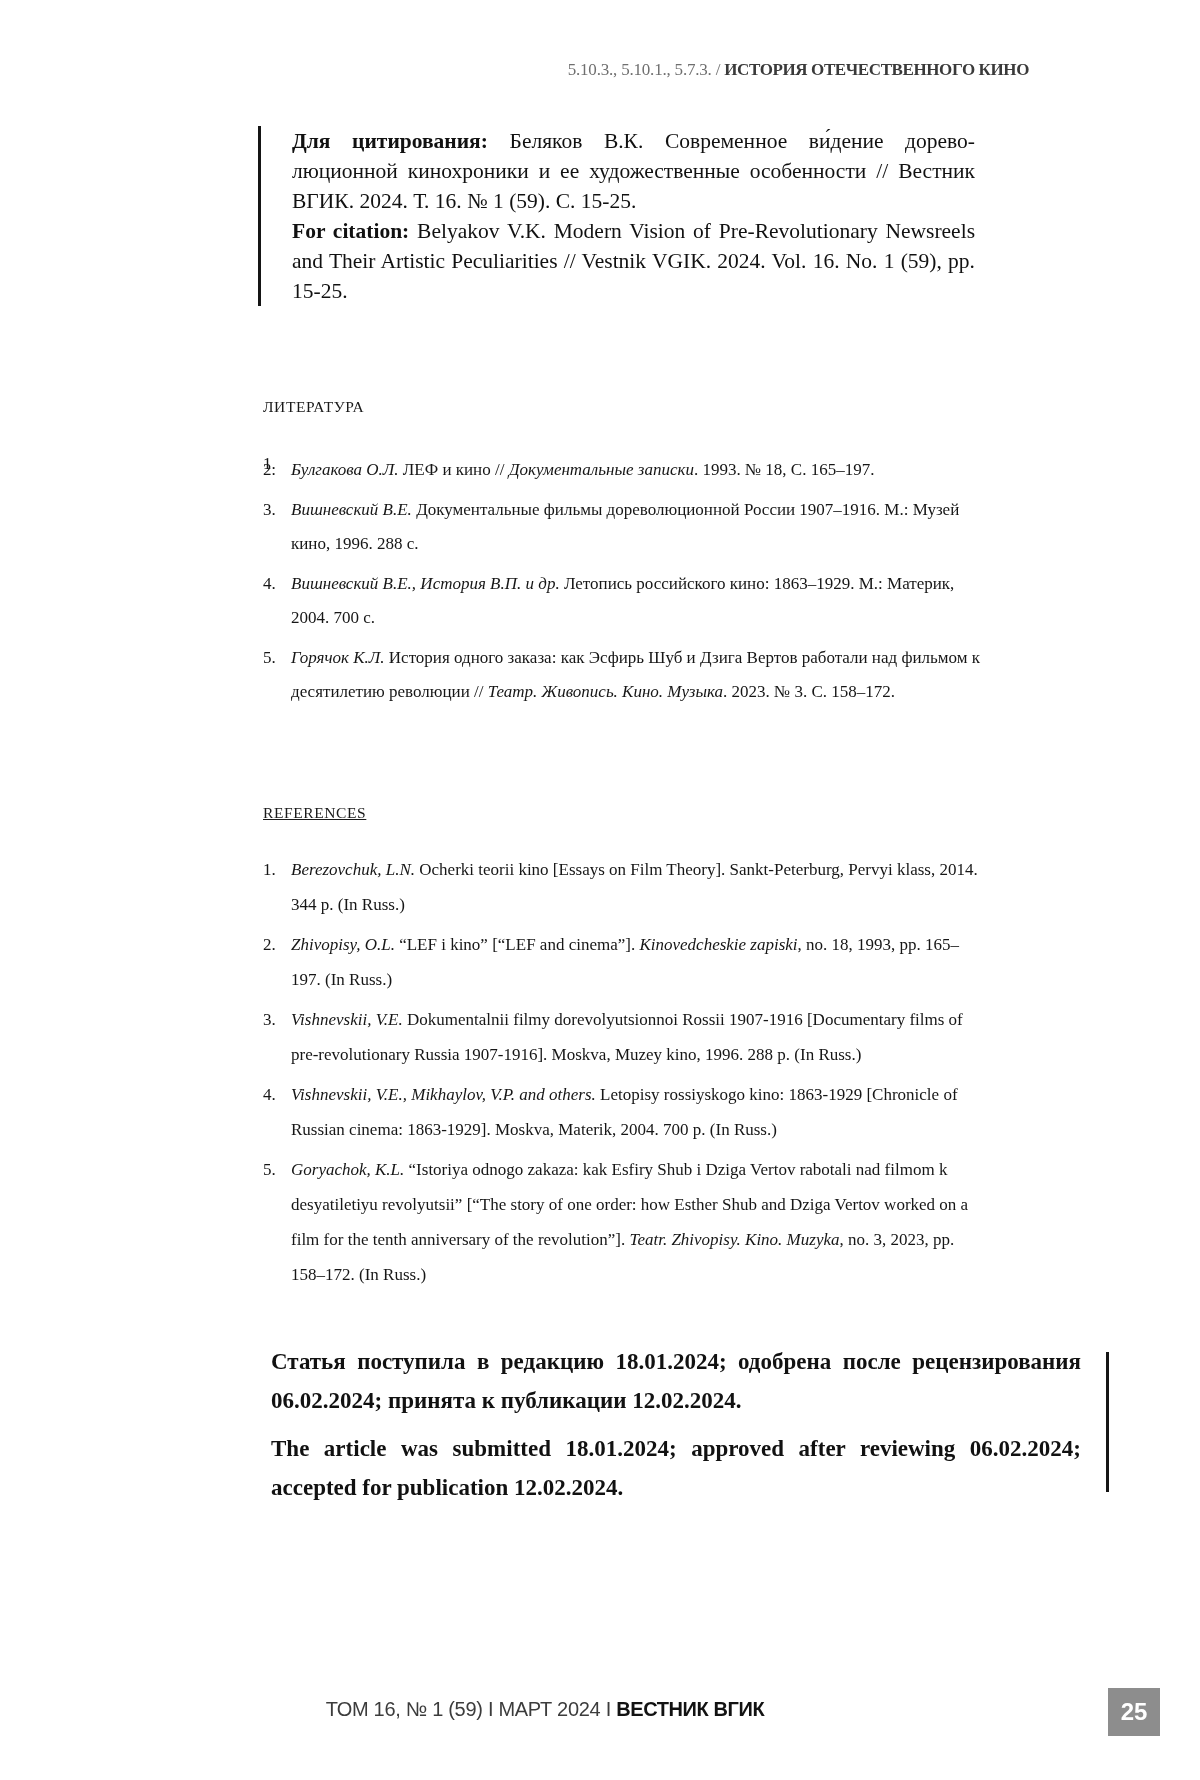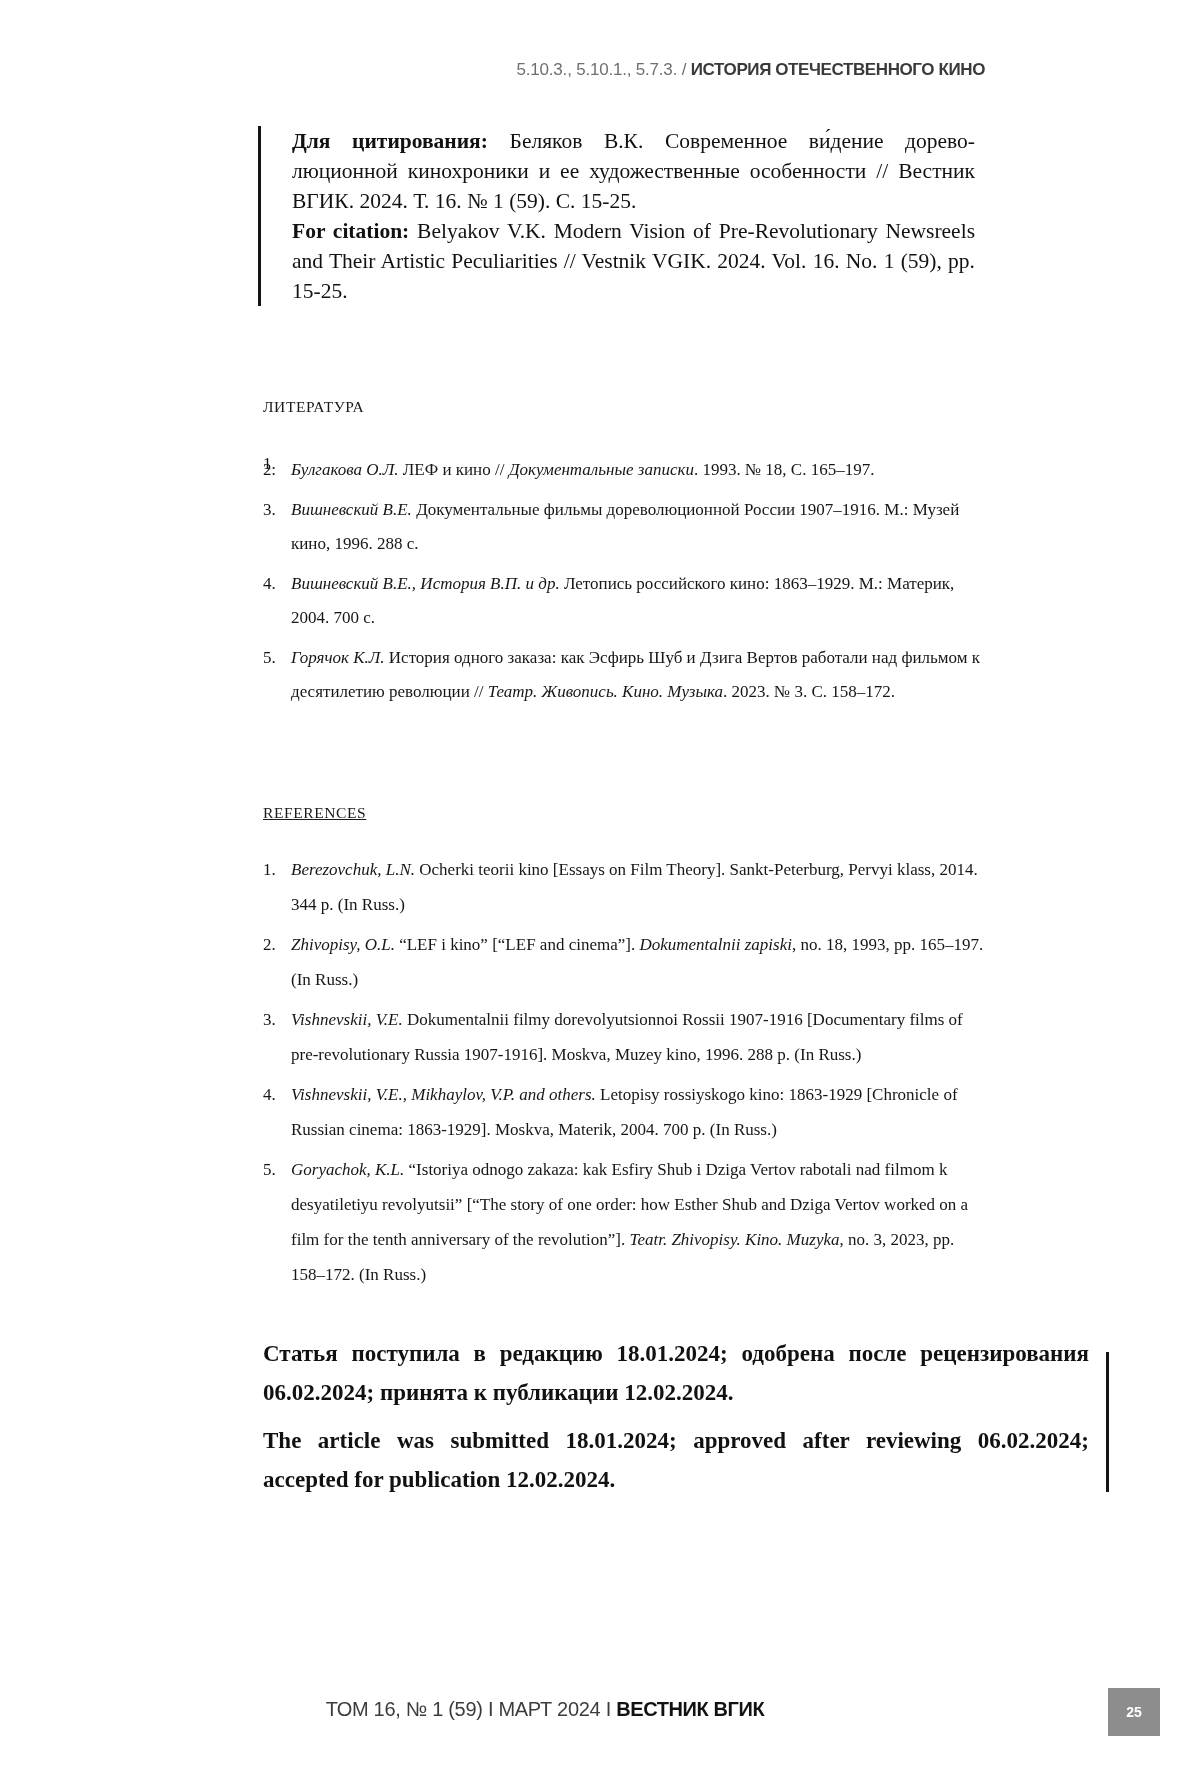--- a/index.html
+++ b/index.html
@@ -4,22 +4,23 @@
 <style>
   html,body { margin:0; padding:0; background:#ffffff; }
   .page {
     position:relative; width:1200px; height:1780px; background:#ffffff;
     font-family:"Liberation Serif", serif; color:#1c1c1c; overflow:hidden;
   }
 
   
   .running-head {
     position:absolute; top:60px; left:0; width:985px; text-align:right;
-    font-family:Liberation Sans, sans-serif; font-size:17px; white-space:nowrap;
+    font-family:Liberation Serif, serif; font-size:17px; white-space:nowrap;
     letter-spacing:-0.2px;
+    padding-left:44px;
   }
   .running-head .codes { color:#6f6f6f; font-weight:400; }
   .running-head .section { color:#3a3a3a; font-weight:700; letter-spacing:-0.4px; }
 
   
   .citation {
     position:absolute; top:126px; left:258px; width:717px; box-sizing:border-box;
     border-left:3px solid #151515; padding-left:31px;
     font-size:21.5px; line-height:30px; text-align:justify; color:#111;
   }
@@ -40,37 +41,37 @@
   ol.ref-list li { position:relative; padding-left:28px; }
   ol.ref-list.lit-list  li { line-height:34px; margin-bottom:6px; }
   ol.ref-list.refs-list li { line-height:35px; margin-bottom:5px; }
   ol.ref-list .num { position:absolute; left:0; top:0; }
 
   
   .submission {
     position:absolute; top:1334px; left:263px; width:826px;
     font-size:23px; line-height:39px; font-weight:700; text-align:justify; color:#111;
   }
-  .submission p { margin:0; }
+  .submission p { margin:8px; }
   .submission p + p { margin-top:9px; }
   .submission-bar {
     position:absolute; left:1106px; top:1352px; width:3px; height:140px; background:#151515;
   }
 
   
   .footer-text {
     position:absolute; top:1698px; left:0; width:1090px; text-align:center; white-space:nowrap;
     font-family:"Liberation Sans", sans-serif; font-size:20px; color:#3c3c3c;
     letter-spacing:-0.3px;
   }
   .footer-text .journal { font-weight:700; color:#121212; letter-spacing:-0.4px; }
   .page-box {
     position:absolute; top:1688px; left:1108px; width:52px; height:48px; background:#8d8d8d;
     display:flex; align-items:center; justify-content:center;
-    font-family:"Liberation Sans", sans-serif; font-weight:700; font-size:14px; color:#ffffff;
+    font-family:"Liberation Sans", sans-serif; font-weight:700; font-size:24px; color:#ffffff;
   }
 </style>
 </head>
 <body>
 
 <div class="page">
 
   <div class="running-head">
     <span class="codes">5.10.3., 5.10.1., 5.7.3. /  </span><span class="section">ИСТОРИЯ ОТЕЧЕСТВЕННОГО КИНО</span>
   </div>
@@ -85,21 +86,21 @@
       <li><span class="num">1.</span></li>
       <li><span class="num">2.</span><span><i>Булгакова О.Л.</i><span> ЛЕФ и кино // </span><i>Документальные записки</i><span>. 1993. № 18, С. 165–197.</span></span></li>
       <li><span class="num">3.</span><span><i>Вишневский В.Е.</i><span> Документальные фильмы дореволюционной России 1907–1916. М.: Музей кино, 1996. 288 с.</span></span></li>
       <li><span class="num">4.</span><span><i>Вишневский В.Е., История В.П. и др.</i><span> Летопись российского кино: 1863–1929. М.: Материк, 2004. 700 с.</span></span></li>
       <li><span class="num">5.</span><span><i>Горячок К.Л.</i><span> История одного заказа: как Эсфирь Шуб и Дзига Вертов работали над фильмом к десятилетию революции // </span><i>Театр. Живопись. Кино. Музыка</i><span>. 2023. № 3. С. 158–172.</span></span></li>
     </ol>
 
   <div class="sec-heading refs">REFERENCES</div>
   <ol class="ref-list refs-list">
       <li><span class="num">1.</span><span><i>Berezovchuk, L.N.</i><span> Ocherki teorii kino [Essays on Film Theory]. Sankt-Peterburg, Pervyi klass, 2014. 344 p. (In Russ.)</span></span></li>
-      <li><span class="num">2.</span><span><i>Zhivopisy, O.L.</i><span> “LEF i kino” [“LEF and cinema”]. </span><i>Dokumentalnii zapiski</i><span>, no. 18, 1993, pp. 165–197. (In Russ.)</span></span></li>
+      <li><span class="num">2.</span><span><i>Zhivopisy, O.L.</i><span> “LEF i kino” [“LEF and cinema”]. </span><i>Kinovedcheskie zapiski</i><span>, no. 18, 1993, pp. 165–197. (In Russ.)</span></span></li>
       <li><span class="num">3.</span><span><i>Vishnevskii, V.E.</i><span> Dokumentalnii filmy dorevolyutsionnoi Rossii 1907-1916 [Documentary films of pre-revolutionary Russia 1907-1916]. Moskva, Muzey kino, 1996. 288 p. (In Russ.)</span></span></li>
       <li><span class="num">4.</span><span><i>Vishnevskii, V.E., Mikhaylov, V.P. and others.</i><span> Letopisy rossiyskogo kino: 1863-1929 [Chronicle of Russian cinema: 1863-1929]. Moskva, Materik, 2004. 700 p. (In Russ.)</span></span></li>
       <li><span class="num">5.</span><span><i>Goryachok, K.L.</i><span> “Istoriya odnogo zakaza: kak Esfiry Shub i Dziga Vertov rabotali nad filmom k desyatiletiyu revolyutsii” [“The story of one order: how Esther Shub and Dziga Vertov worked on a film for the tenth anniversary of the revolution”]. </span><i>Teatr. Zhivopisy. Kino. Muzyka</i><span>, no. 3, 2023, pp. 158–172. (In Russ.)</span></span></li>
     </ol>
 
   <div class="submission">
     <p>Статья поступила в редакцию 18.01.2024; одобрена после рецензирования 06.02.2024; принята к публикации 12.02.2024.</p>
     <p>The article was submitted 18.01.2024; approved after reviewing 06.02.2024; accepted for publication 12.02.2024.</p>
   </div>
   <div class="submission-bar"></div>

